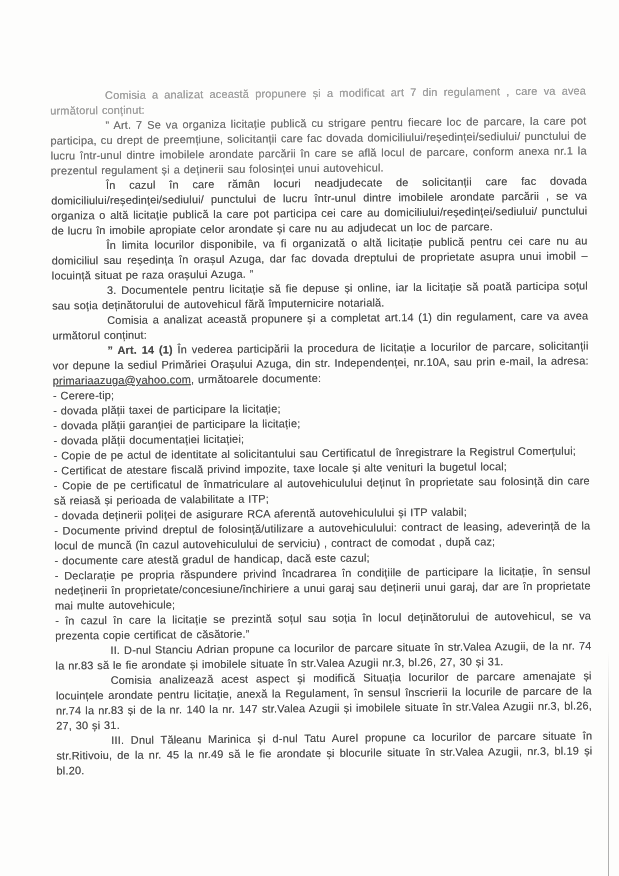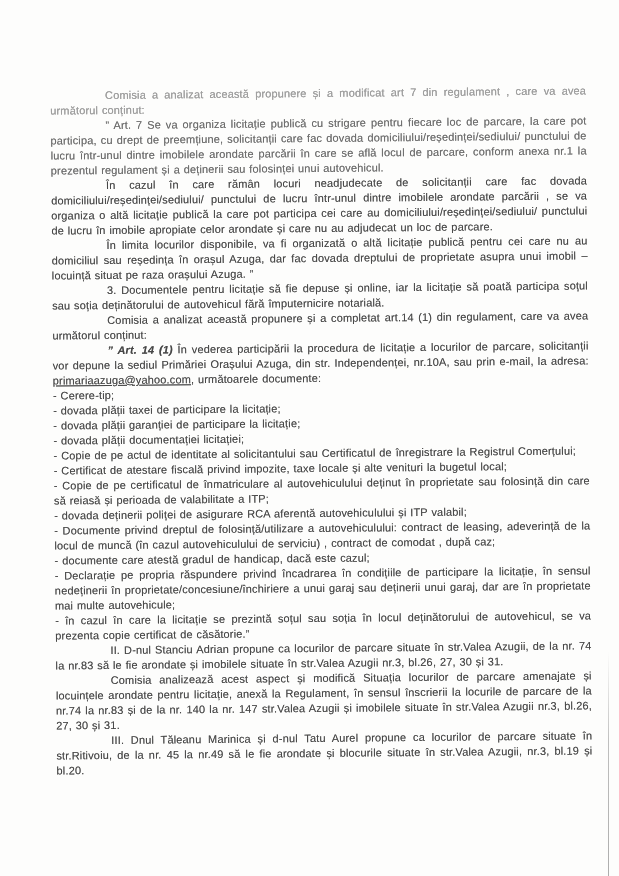--- a/index.html
+++ b/index.html
@@ -21,21 +21,21 @@
     line-height: 15px;
     text-align: justify;
     letter-spacing: 0.15px;
     word-spacing: 0.6px;
     transform: rotate(-0.55deg);
     transform-origin: 50% 0;
     text-shadow: 0 0 0.6px rgba(70,70,70,0.55);
   }
   .para { margin: 0; }
   .para.indent { text-indent: 55px; }
-  .seg.bold-italic { font-weight: bold; font-style: italic; }
+  .seg.bold-italic { font-weight: bold; }
   .seg.underline { text-decoration: underline; }
   .edge-line {
     position: absolute;
     right: 10px; top: 652px; bottom: 0; width: 1.5px;
     background: linear-gradient(to bottom, rgba(190,190,190,0), rgba(140,140,140,0.55) 40%, rgba(120,120,120,0.6));
   }
 </style>
 </head>
 <body>
 

